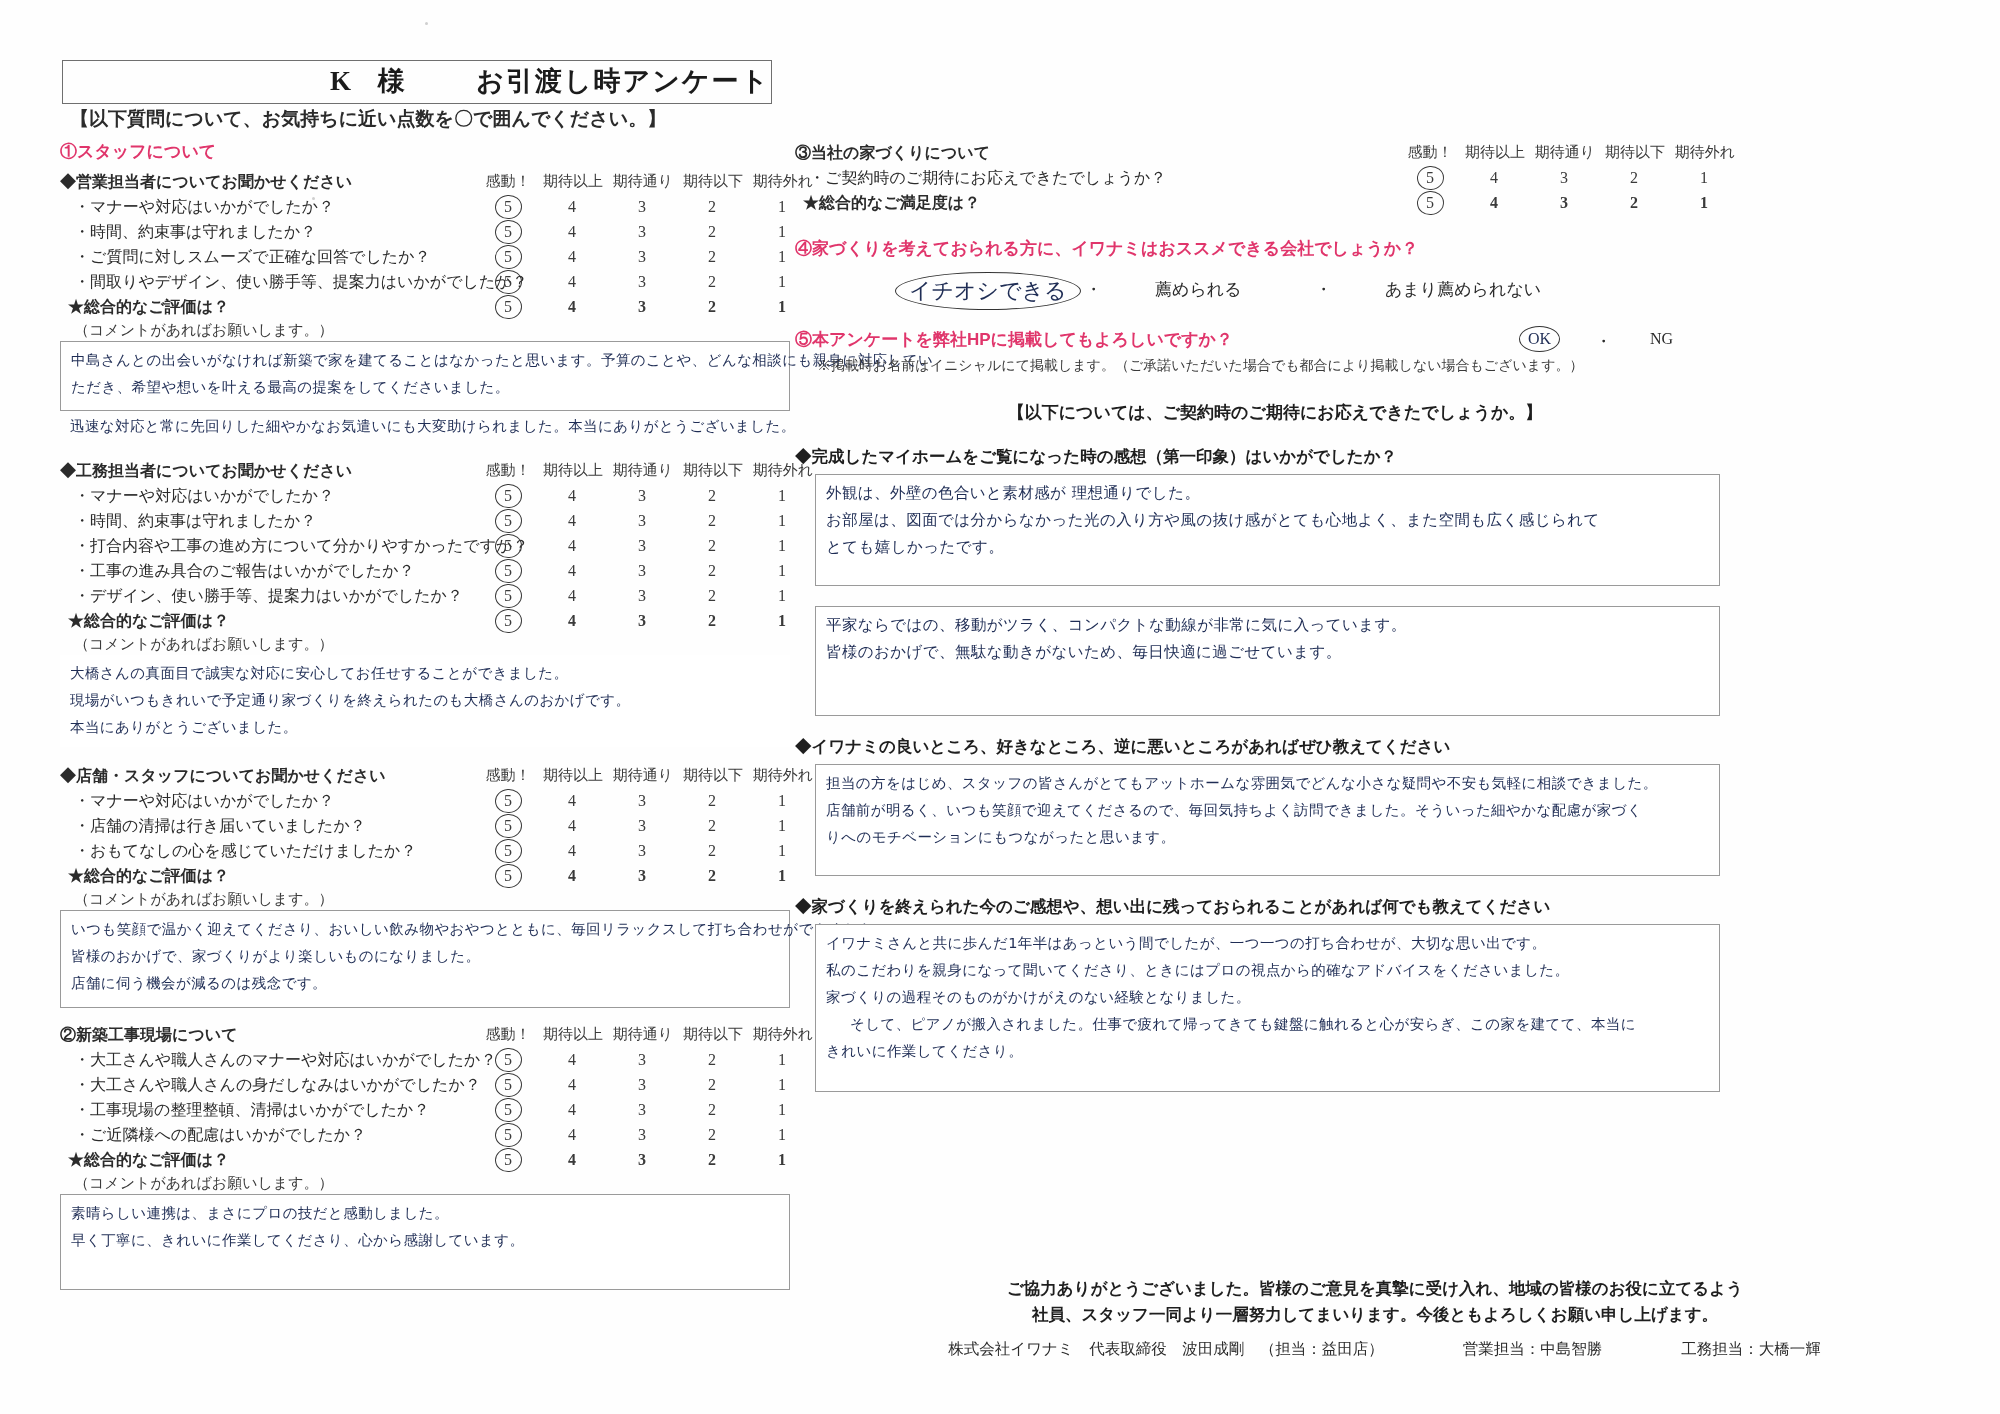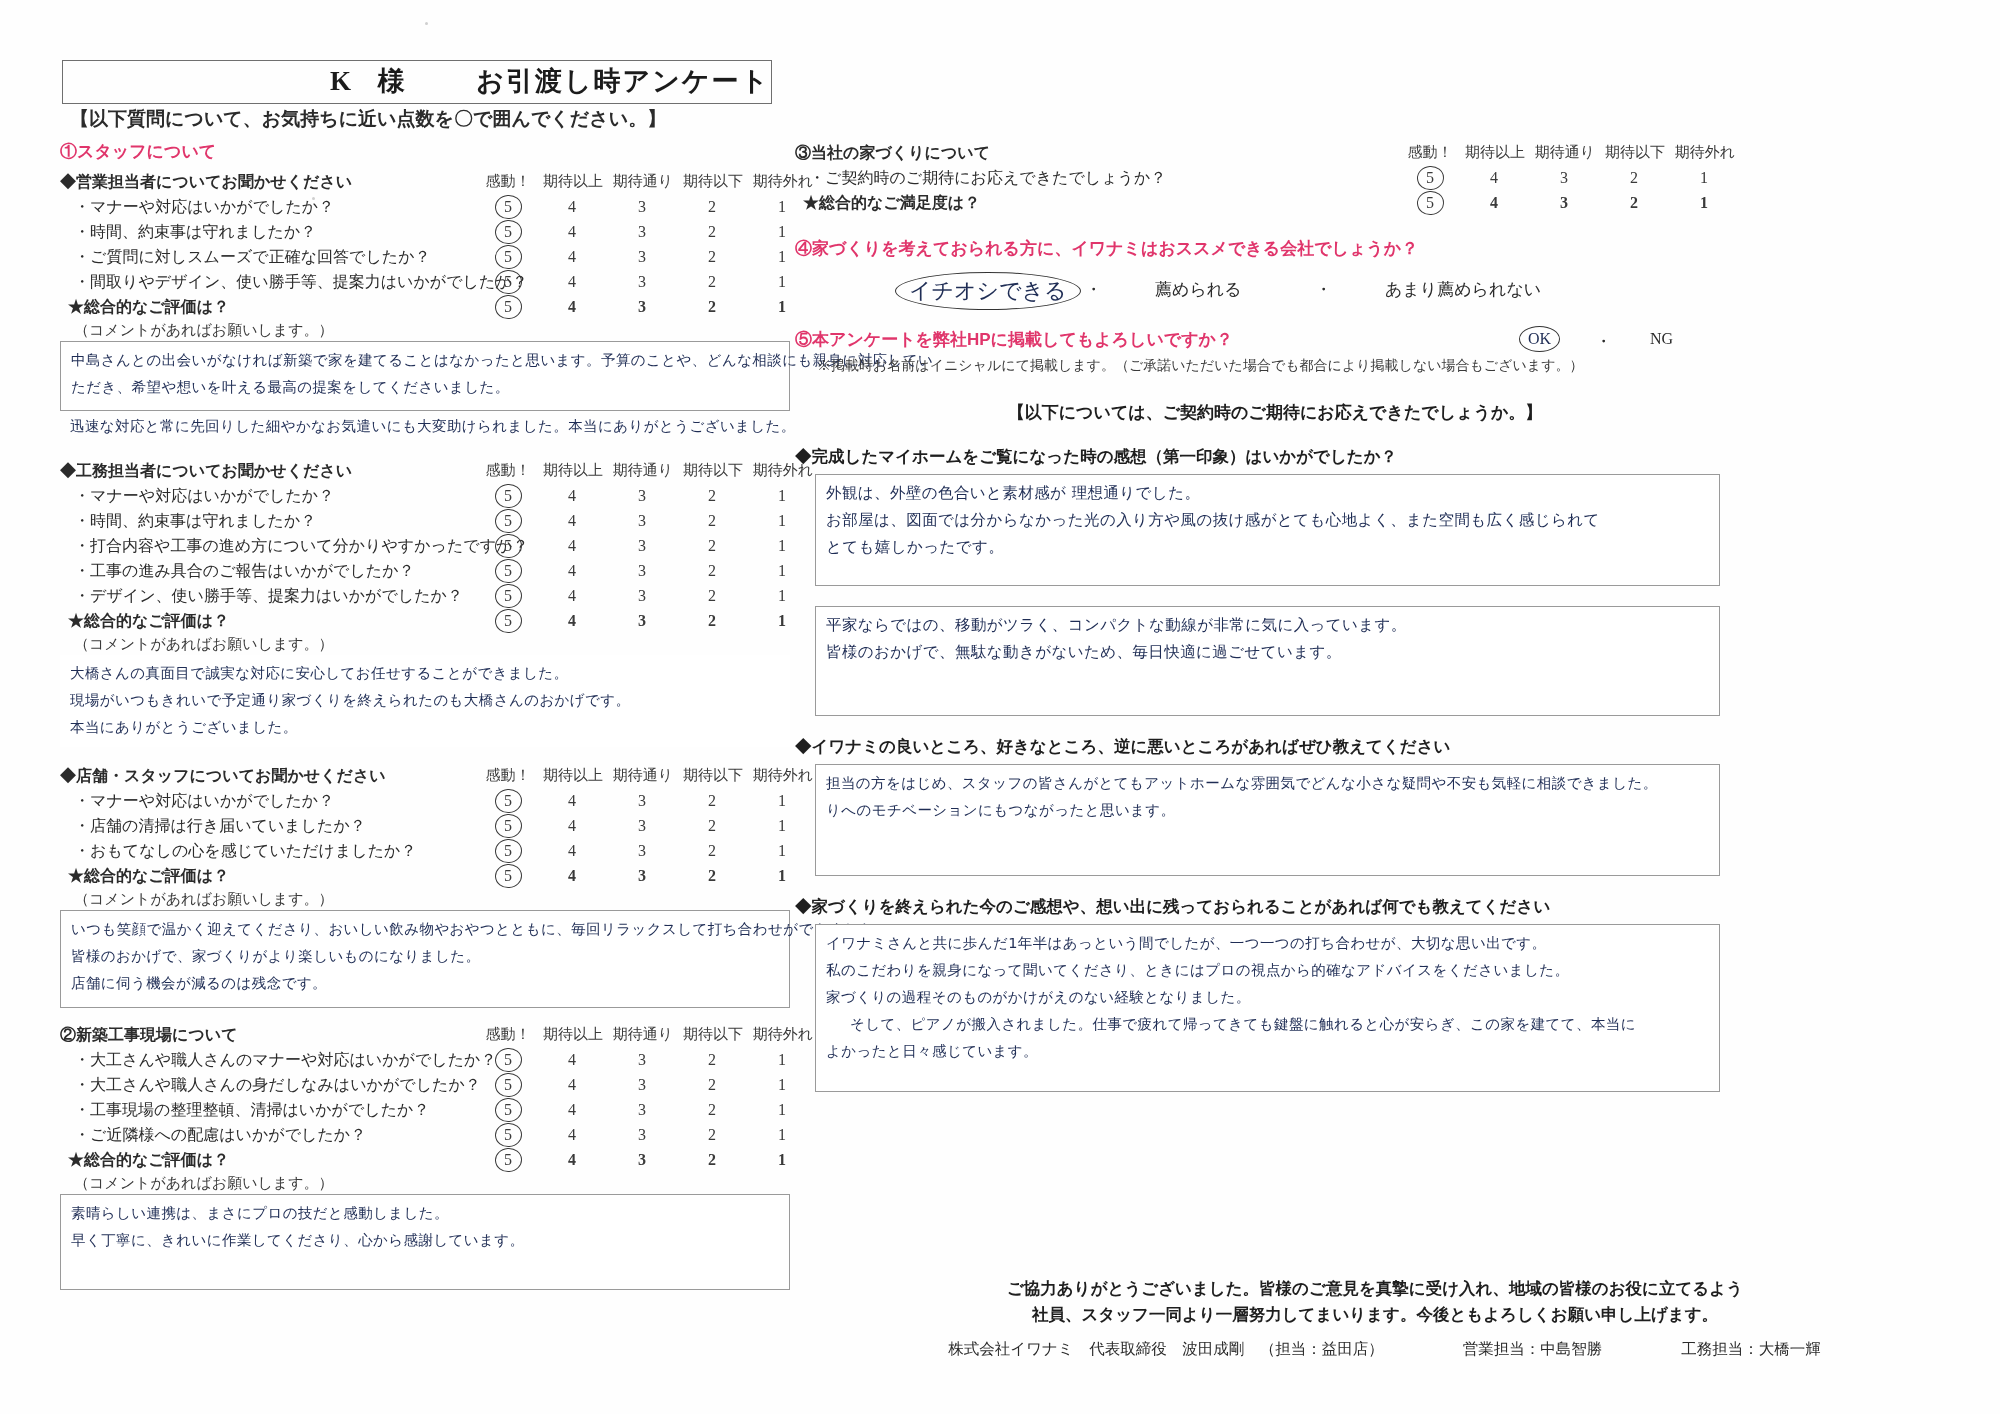--- a/index.html
+++ b/index.html
@@ -562,32 +562,33 @@
       <div class="hw-box" style="margin-left:20px;margin-top:6px;width:905px;height:110px;">
         <div class="hw">平家ならではの、移動がツラく、コンパクトな動線が非常に気に入っています。</div>
         <div class="hw">皆様のおかげで、無駄な動きがないため、毎日快適に過ごせています。</div>
       </div>
     </div>
 
     <div class="block" style="margin-top:20px;">
       <div class="grp-head">◆イワナミの良いところ、好きなところ、逆に悪いところがあればぜひ教えてください</div>
       <div class="hw-box" style="margin-left:20px;margin-top:6px;width:905px;height:112px;">
         <div class="hw sm">担当の方をはじめ、スタッフの皆さんがとてもアットホームな雰囲気でどんな小さな疑問や不安も気軽に相談できました。</div>
+        <div class="hw sm">店舗前が明るく、いつも笑顔で迎えてくださるので、毎回気持ちよく訪問できました。そういった細やかな配慮が家づく</div>
         <div class="hw sm">りへのモチベーションにもつながったと思います。</div>
       </div>
     </div>
 
     <div class="block" style="margin-top:20px;">
       <div class="grp-head">◆家づくりを終えられた今のご感想や、想い出に残っておられることがあれば何でも教えてください</div>
       <div class="hw-box" style="margin-left:20px;margin-top:6px;width:905px;height:168px;">
         <div class="hw sm">イワナミさんと共に歩んだ1年半はあっという間でしたが、一つ一つの打ち合わせが、大切な思い出です。</div>
         <div class="hw sm">私のこだわりを親身になって聞いてくださり、ときにはプロの視点から的確なアドバイスをくださいました。</div>
         <div class="hw sm">家づくりの過程そのものがかけがえのない経験となりました。</div>
         <div class="hw sm" style="padding-left:24px;">そして、ピアノが搬入されました。仕事で疲れて帰ってきても鍵盤に触れると心が安らぎ、この家を建てて、本当に</div>
-        <div class="hw sm">よかったと日々感じています。</div>
+        <div class="hw sm">きれいに作業してくださり。</div>
       </div>
     </div>
   </div>
 
   <div class="footer">
     <div class="fline">ご協力ありがとうございました。皆様のご意見を真摯に受け入れ、地域の皆様のお役に立てるよう</div>
     <div class="fline">社員、スタッフ一同より一層努力してまいります。今後ともよろしくお願い申し上げます。</div>
     <div class="sig">
       <span>株式会社イワナミ　代表取締役　波田成剛　（担当：益田店）</span>
       <span>営業担当：中島智勝</span>

